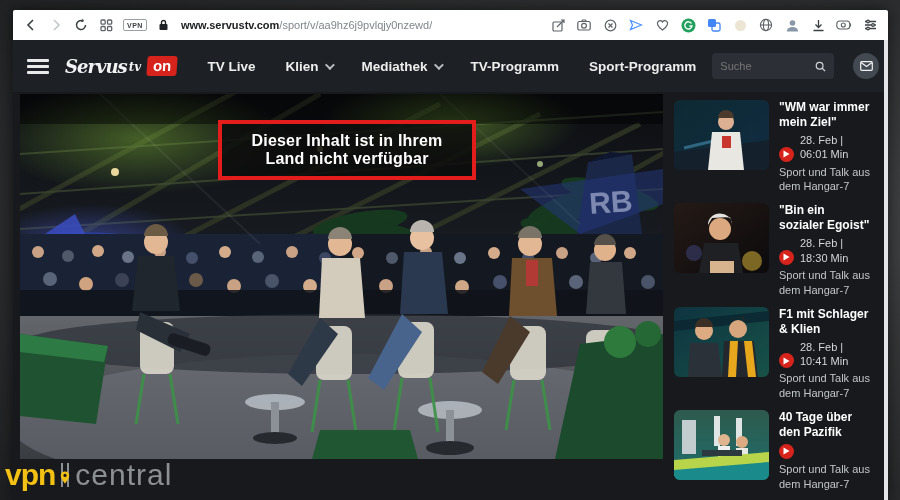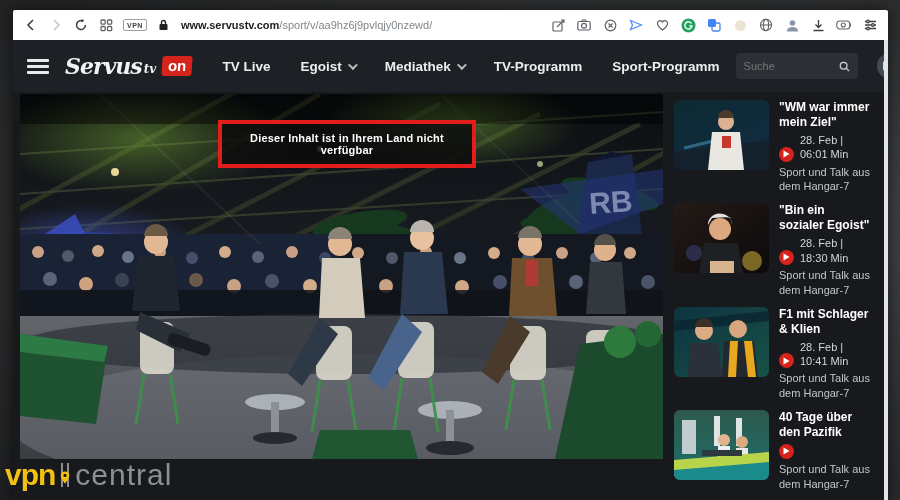--- a/index.html
+++ b/index.html
@@ -33,21 +33,21 @@
   }
   .page-scrollbar { position:absolute; right:0; top:0; bottom:0; width:4px; background:#e3e5e8; z-index:6; }
   
   .navbar {
     height:52px; background:#1d2025; display:flex; align-items:center;
     padding:0 14px; gap:16px;
   }
   .hamburger { width:22px; flex:none; cursor:pointer; }
   .hamburger i { display:block; height:3px; background:#e8e9ea; border-radius:1px; margin:3px 0; }
   .logo { display:flex; align-items:center; gap:6px; flex:none; cursor:pointer; }
-  .logo-script { font-family:"DejaVu Serif", serif; font-style:italic; font-weight:bold; font-size:22px; color:#f2f3f4; letter-spacing:-1px; }
+  .logo-script { font-family:"DejaVu Serif", serif; font-style:italic; font-weight:bold; font-size:18px; color:#f2f3f4; letter-spacing:-1px; }
   .logo-tv { font-family:"DejaVu Serif", serif; font-style:italic; font-weight:bold; font-size:12px; color:#f2f3f4; margin-left:-4px; align-self:flex-end; padding-bottom:3px; }
   .logo-badge { background:#d6231c; color:#fff; font-weight:bold; font-size:15px; padding:1px 6px 2px; border-radius:3px; transform:skewX(-4deg); }
   .nav-links { display:flex; align-items:center; gap:30px; margin-left:14px; }
   .nav-link { color:#eceded; font-size:13.5px; font-weight:bold; white-space:nowrap; display:flex; align-items:center; gap:6px; cursor:pointer; }
   .chev { width:7px; height:7px; border-right:2px solid #b9bcc0; border-bottom:2px solid #b9bcc0; transform:rotate(45deg) translateY(-2px); }
   .nav-right { display:flex; align-items:center; gap:19px; margin-left:auto; }
   .search-pill {
     background:#2c3036; border-radius:4px; height:26px; width:122px;
     display:flex; align-items:center; padding:0 8px; gap:6px;
   }
@@ -59,21 +59,21 @@
     width:26px; height:26px; border-radius:50%; background:#434950;
     display:flex; align-items:center; justify-content:center; flex:none; cursor:pointer;
   }
   
   .content { position:absolute; left:7px; right:8px; top:54px; bottom:0; display:flex; gap:9px; }
   .video-player { position:relative; width:643px; height:365px; flex:none; background:#000; }
   .video-player svg.scene { display:block; width:100%; height:100%; }
   .geo-box {
     position:absolute; left:198px; top:26px; width:258px;
     border:4px solid #e31c1c; background:rgba(12,12,12,.85);
-    color:#fff; font-size:11px; font-weight:bold; text-align:center;
+    color:#fff; font-size:16px; font-weight:bold; text-align:center;
     padding:8px 16px; letter-spacing:.2px;
   }
   
   .sidebar { flex:1; padding:6px 8px 0 2px; overflow:hidden; }
   .side-item { display:flex; gap:10px; margin-bottom:9px; cursor:pointer; }
   .thumb { width:95px; height:70px; border-radius:6px; flex:none; overflow:hidden; }
   .thumb svg { display:block; width:100%; height:100%; }
   .side-text { flex:1; min-width:0; }
   .side-title { color:#ffffff; font-size:12px; font-weight:bold; line-height:1.25; margin-bottom:3px; }
   .side-meta { display:flex; gap:6px; align-items:flex-end; margin-bottom:3px; }
@@ -224,21 +224,21 @@
         <div class="logo">
           <span class="logo-script">Servus</span>
             <span class="logo-tv">tv</span>
           <span class="logo-badge">on</span>
         </div>
         <div class="nav-links">
           <span class="nav-link">
               <span>TV Live</span>
             </span>
           <span class="nav-link">
-              <span>Egoist</span>
+              <span>Klien</span>
               <span class="chev"></span>
             </span>
           <span class="nav-link">
               <span>Mediathek</span>
               <span class="chev"></span>
             </span>
           <span class="nav-link">
               <span>TV-Programm</span>
             </span>
           <span class="nav-link">

